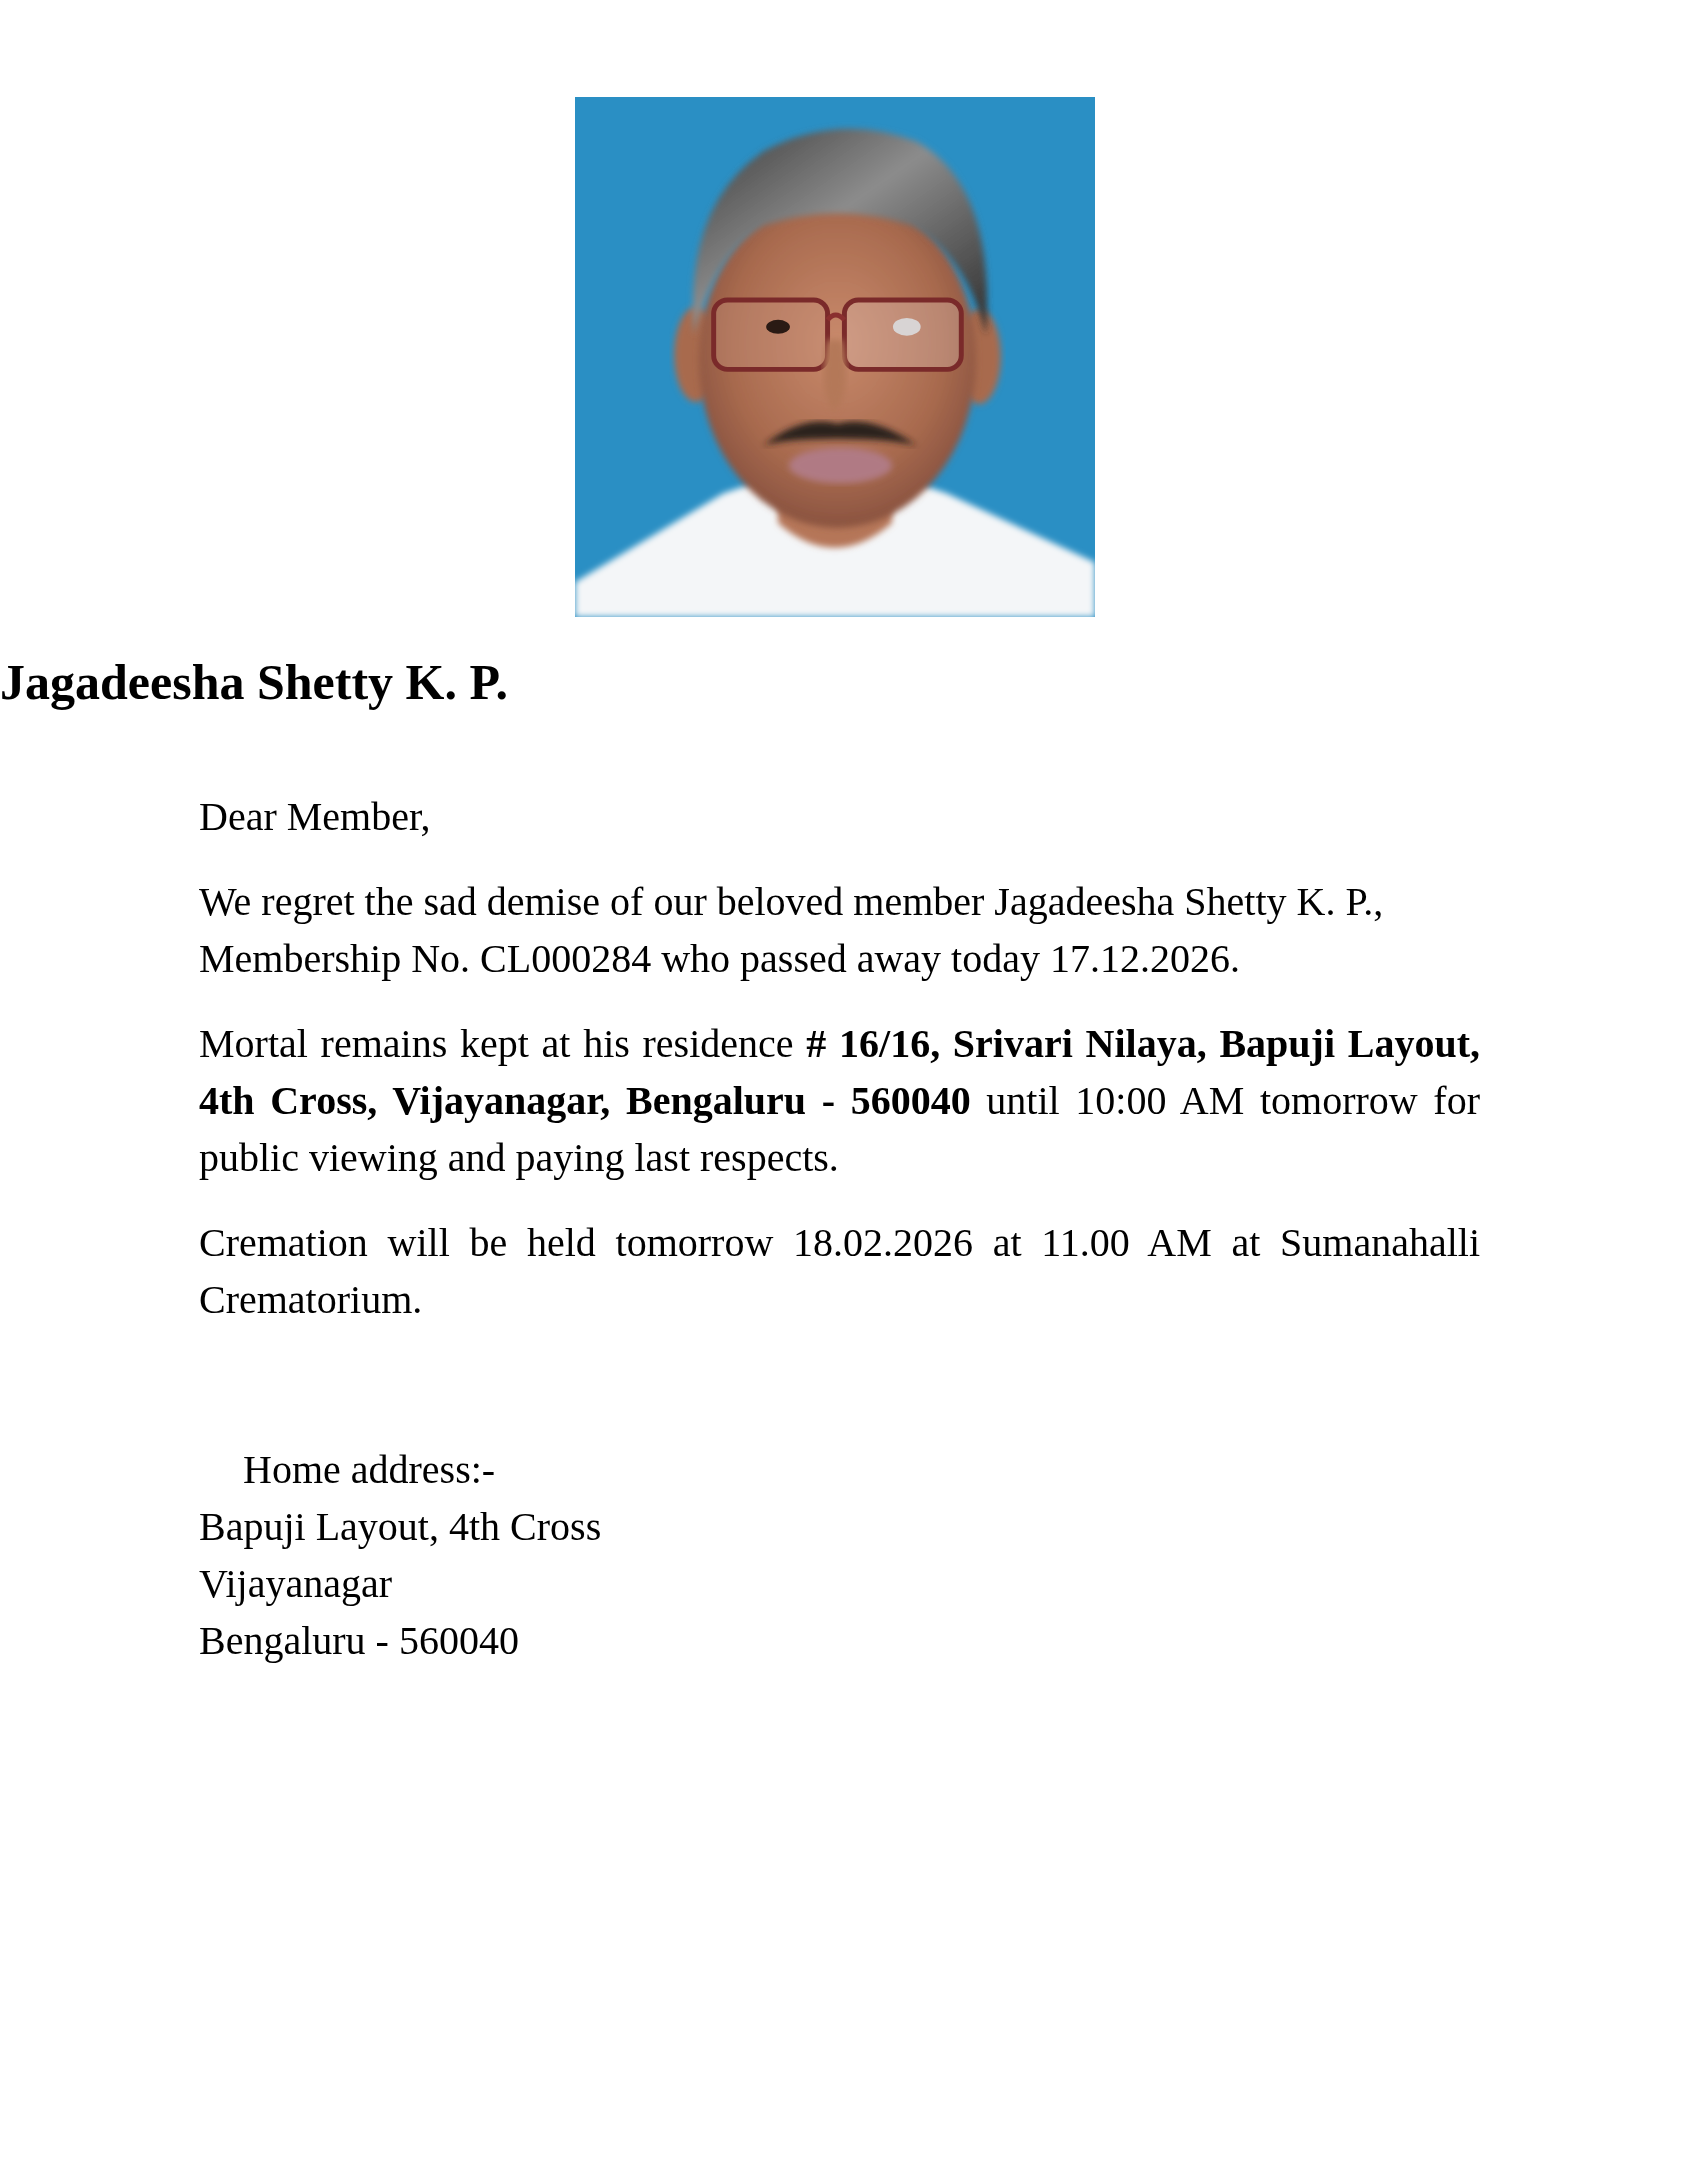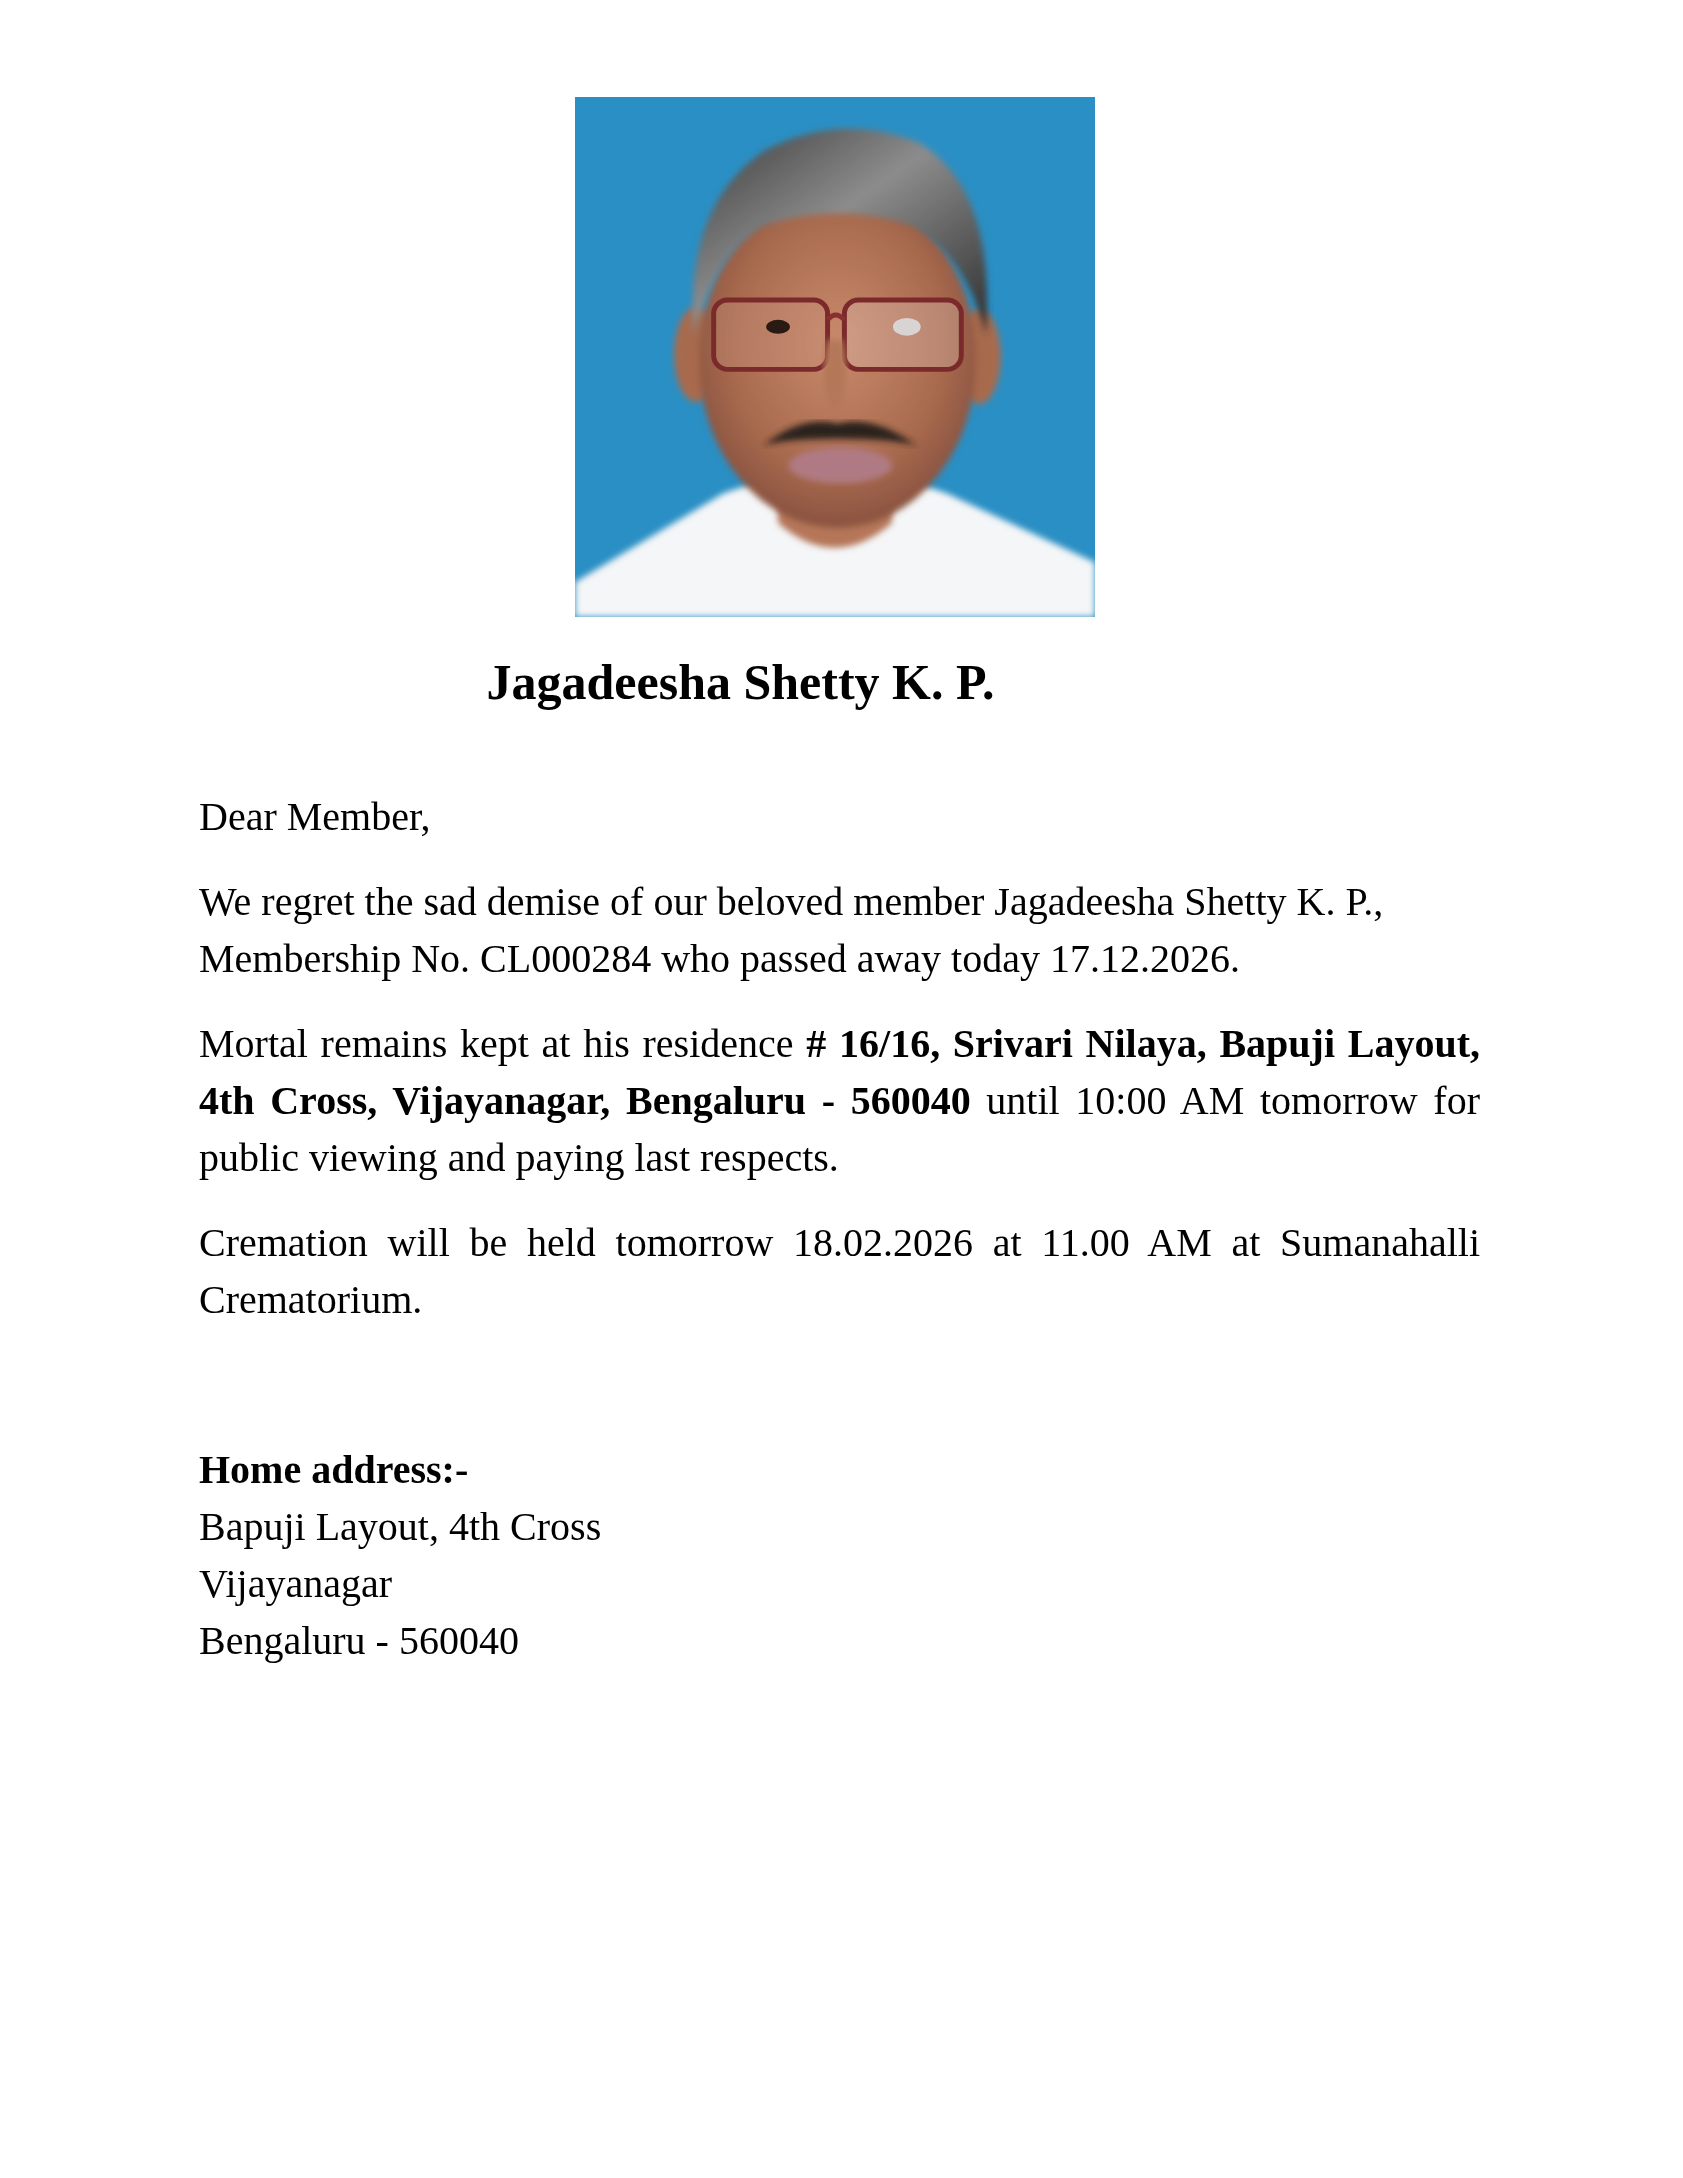--- a/index.html
+++ b/index.html
@@ -8,34 +8,34 @@
     font-family: "Liberation Serif", "DejaVu Serif", serif;
     color: #000000;
   }
   .photo {
     position: absolute; left: 575px; top: 97px; width: 520px; height: 520px;
     overflow: hidden; background: #2a8fc4;
   }
   .photo svg { display: block; width: 100%; height: 100%; }
   .title {
     position: absolute; left: 0; width: 1481px; top: 653px;
-    text-align: center; font-weight: bold; font-size: 50px; line-height: 59px;
+    font-weight: bold; font-size: 50px; line-height: 59px;
   }
   .body-block {
     position: absolute; left: 199px; width: 1281px; top: 744px;
     font-size: 40px; line-height: 57px; margin-top: 44px;
   }
   .body-block p { margin: 0 0 28px 0; }
   .justify { text-align: justify; }
   .b { font-weight: bold; }
   .address-block {
     position: absolute; left: 199px; top: 1441px;
     font-size: 40px; line-height: 57px;
   }
-  .address-block .heading { font-weight: bold; }
+  .address-block .heading { font-weight: normal; margin-left: 44px; }
   .signature {
     position: absolute; left: 199px; top: 1830px;
     font-size: 40px; line-height: 57px; font-weight: bold;
   }
 </style>
 </head>
 <body>
 
 <div class="photo">
   <svg viewBox="0 0 525 525" preserveAspectRatio="none">

